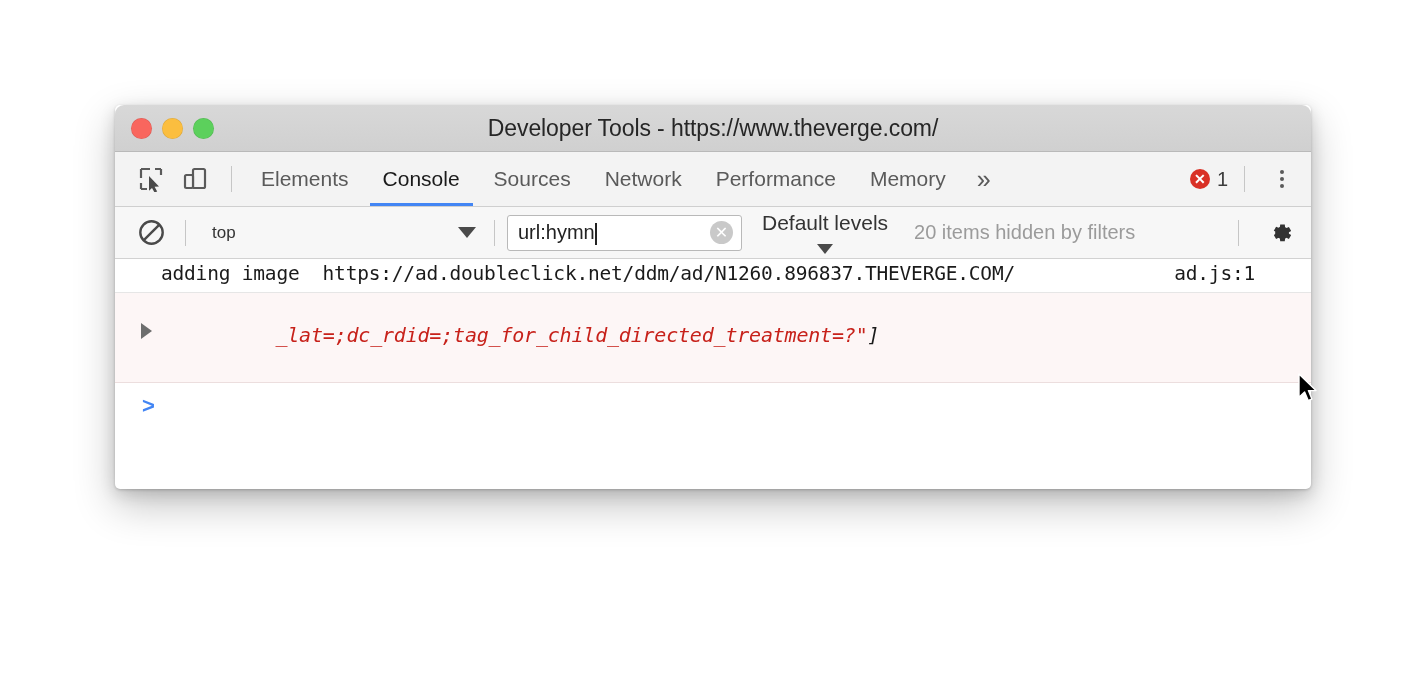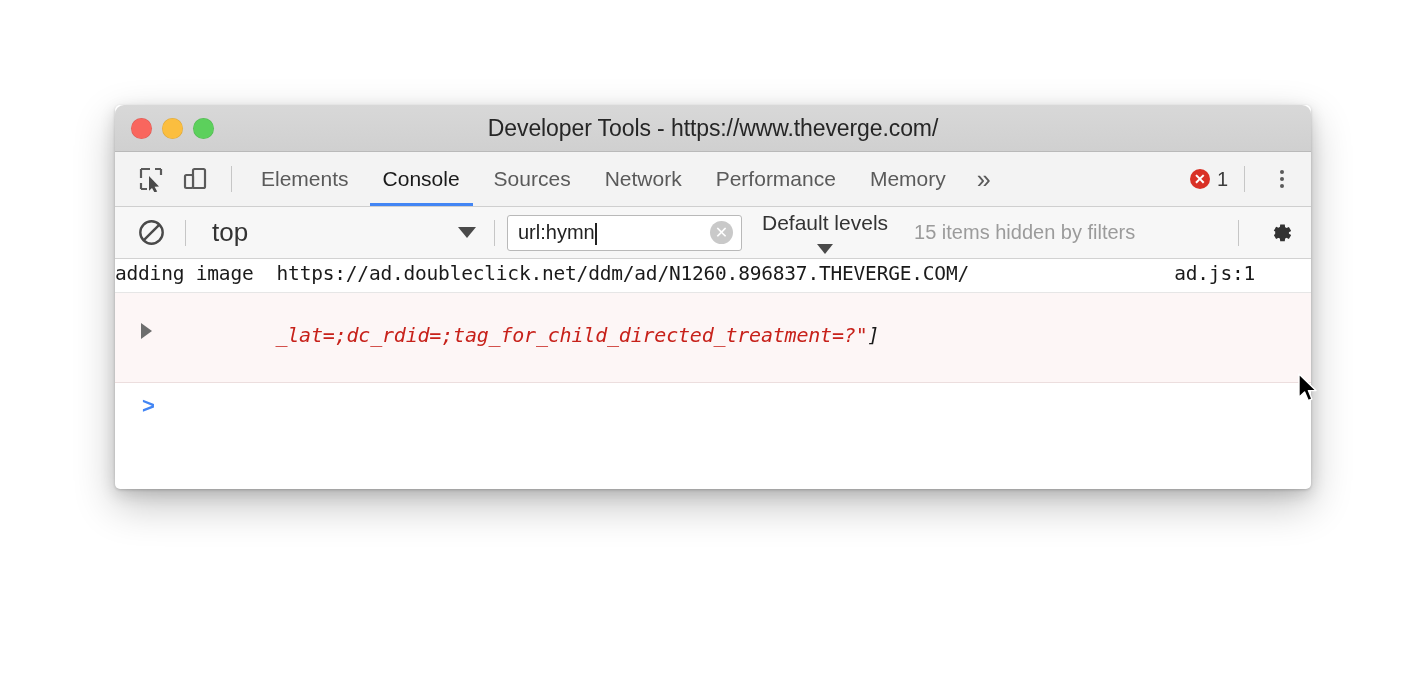--- a/index.html
+++ b/index.html
@@ -183,21 +183,21 @@
   }
   .ctx-select {
     display: flex;
     align-items: center;
     width: 270px;
     height: 32px;
     padding-left: 14px;
     position: relative;
   }
   .ctx-label {
-    font-size: 26px;
+    font-size: 17px;
     color: #333;
   }
   .caret {
     width: 0; height: 0;
     border-left: 9px solid transparent;
     border-right: 9px solid transparent;
     border-top: 11px solid #4a4a4a;
     margin-left: auto;
     margin-right: 6px;
   }
@@ -286,20 +286,21 @@
     padding: 3px 0 4px 0;
     border-bottom: 1px solid #e6e6e6;
     min-height: 26px;
   }
   .msg-row.plain {
     background: #fff;
   }
   .msg-text {
     font-size: 19.5px;
     color: #1a1a1a;
+    padding-left: 46px;
     letter-spacing: -0.2px;
     white-space: pre;
   }
   .msg-src {
     margin-left: auto;
     font-size: 19.5px;
     color: #1a1a1a;
     padding-right: 56px;
     letter-spacing: -0.2px;
   }
@@ -459,21 +460,21 @@
         <input class="filter-input" value="url:hymn" style="">
         <span class="caret-bar" id="text-caret" style="left: 88px;"></span>
         <span class="clear-x">
             <span>✕</span>
           </span>
       </div>
       <div class="levels">
         <span>Default levels</span>
         <span class="caret2"></span>
       </div>
-      <div class="hidden-msg">15 items hidden by filters</div>
+      <div class="hidden-msg">20 items hidden by filters</div>
       <div class="consolebar-right">
         <div class="vsep"></div>
         <div class="gear">
           <svg width="28" height="28" viewBox="0 0 28 28">
             <path fill="#333" d="M14 9.1a4.9 4.9 0 100 9.8 4.9 4.9 0 000-9.8zm0 7.5a2.6 2.6 0 110-5.2 2.6 2.6 0 010 5.2z"></path>
             <path fill="#333" d="M25.2 16.1l-2.3-1.3a9.4 9.4 0 000-1.6l2.3-1.3-2.3-4-2.4 1.1a9.3 9.3 0 00-1.4-.8L18.8 5.4h-4.6l-.3 2.6c-.5.2-1 .5-1.4.8L10.1 7.7l-2.3 4 2.3 1.3a9.4 9.4 0 000 1.6l-2.3 1.3 2.3 4 2.4-1.1c.4.3.9.6 1.4.8l.3 2.6h4.6l.3-2.6c.5-.2 1-.5 1.4-.8l2.4 1.1 2.3-4z"></path>
           </svg>
         </div>
       </div>
     </div>

